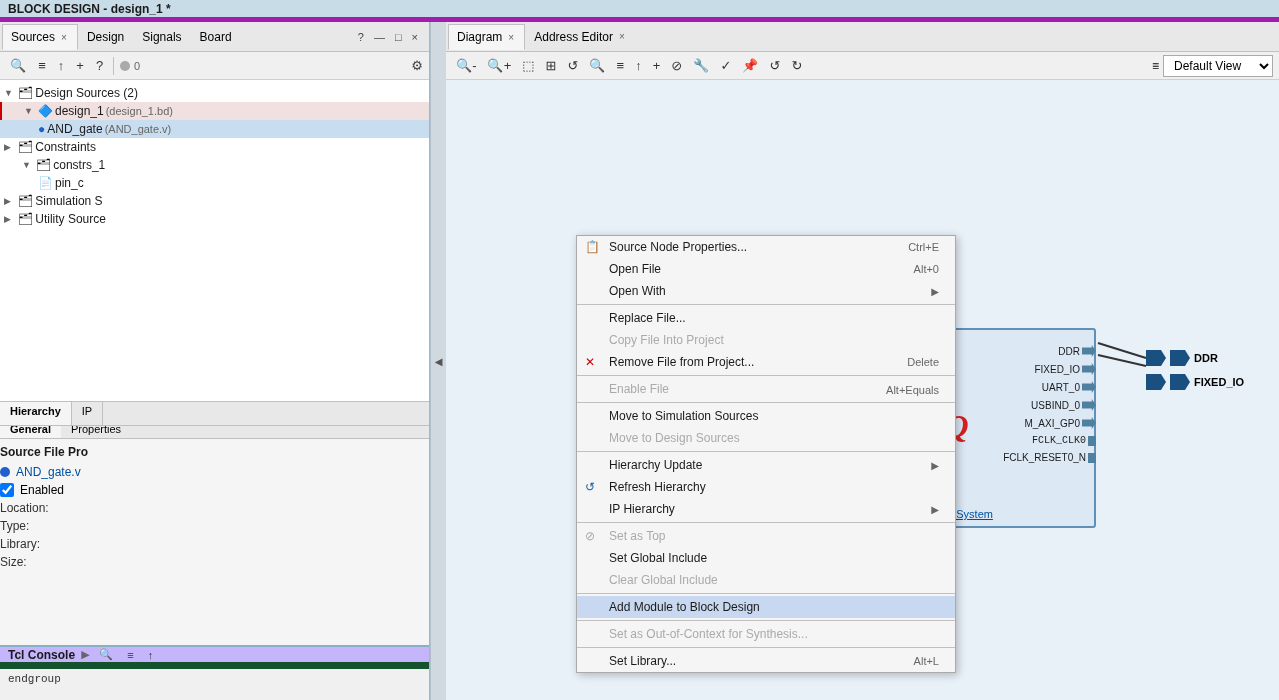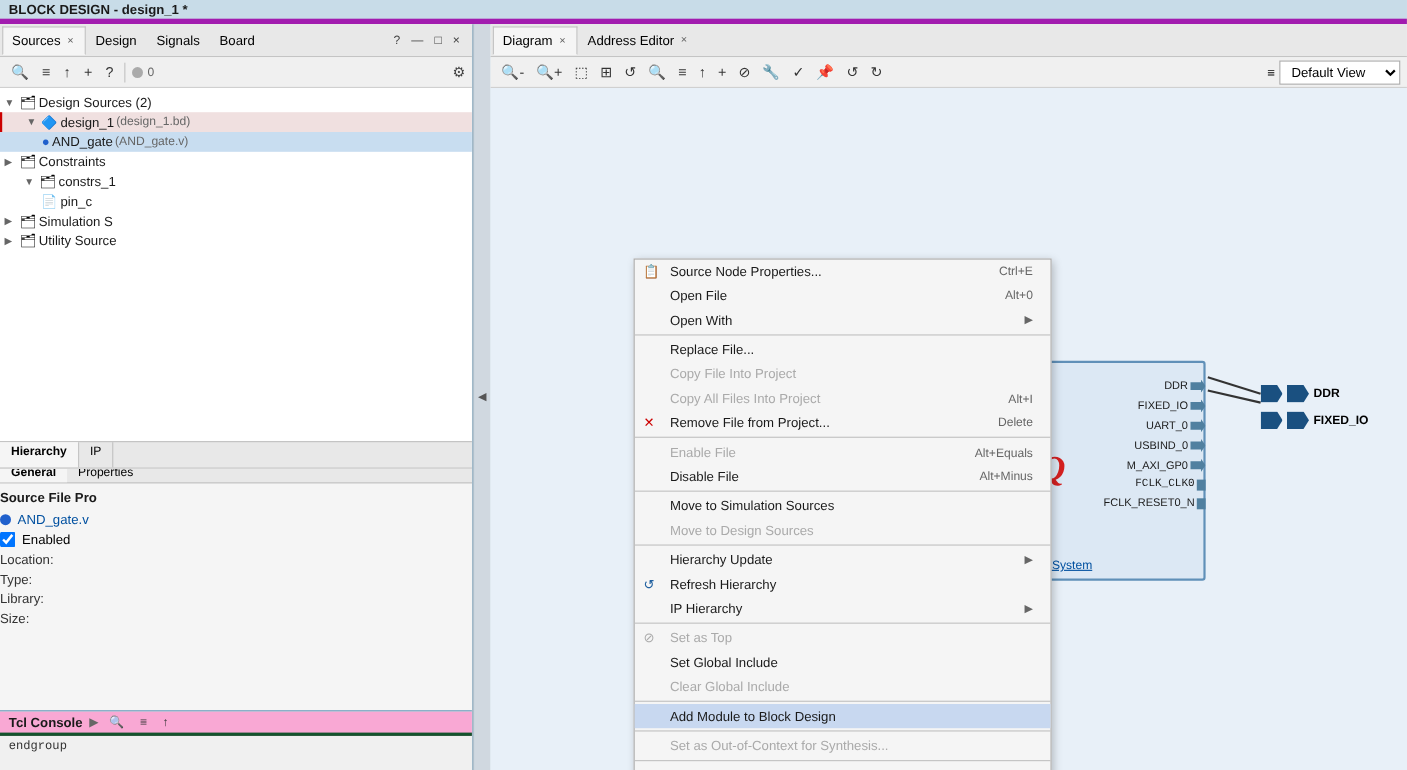--- a/index.html
+++ b/index.html
@@ -253,22 +253,22 @@
       background: #f0f0f0;
       border-top: 2px solid #8ab0c8;
       height: 55px;
     }
 
     .tcl-header {
       display: flex;
       align-items: center;
       gap: 6px;
       padding: 3px 8px;
-      background: #f9a8d4;
-      border-bottom: 3px solid #14532d;
+      background: #c4b5fd;
+      border-bottom: 7px solid #14532d;
       height: 22px;
     }
 
     .tcl-title {
       font-size: 12px;
       font-weight: bold;
       color: #1a1a1a;
     }
 
     .tcl-body {
@@ -667,39 +667,31 @@
           <span class="arrow">▶</span>
         </div>
         <div class="menu-separator"></div>
 
         <div class="menu-item">
           <span>Replace File...</span>
         </div>
         <div class="menu-item disabled">
           <span>Copy File Into Project</span>
         </div>
-        <div class="menu-item disabled">
-          <span>Copy All Files Into Project</span>
-          <span class="shortcut">Alt+I</span>
-        </div>
         <div class="menu-item">
           <span class="icon-left" style="color:#cc0000;">✕</span>
           <span>Remove File from Project...</span>
           <span class="shortcut">Delete</span>
         </div>
         <div class="menu-separator"></div>
 
         <div class="menu-item disabled">
           <span>Enable File</span>
           <span class="shortcut">Alt+Equals</span>
         </div>
-        <div class="menu-item">
-          <span>Disable File</span>
-          <span class="shortcut">Alt+Minus</span>
-        </div>
         <div class="menu-separator"></div>
 
         <div class="menu-item">
           <span>Move to Simulation Sources</span>
         </div>
         <div class="menu-item disabled">
           <span>Move to Design Sources</span>
         </div>
         <div class="menu-separator"></div>
 

